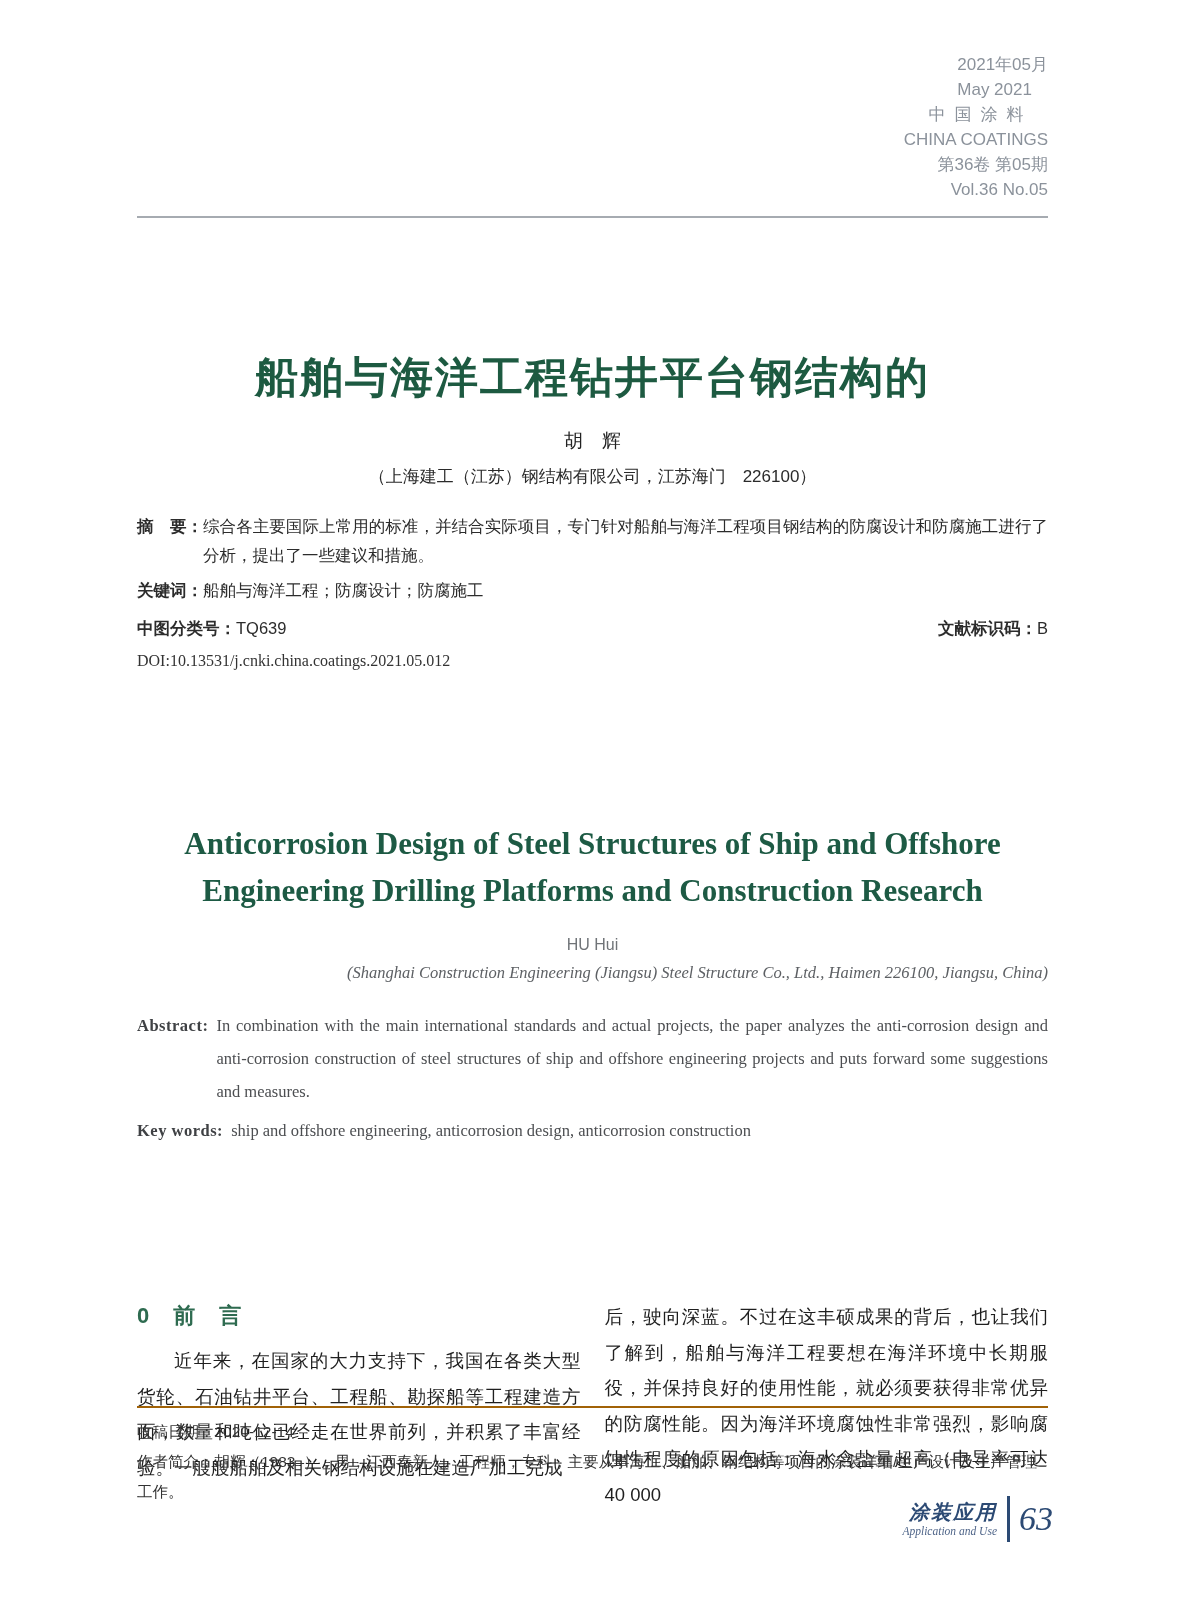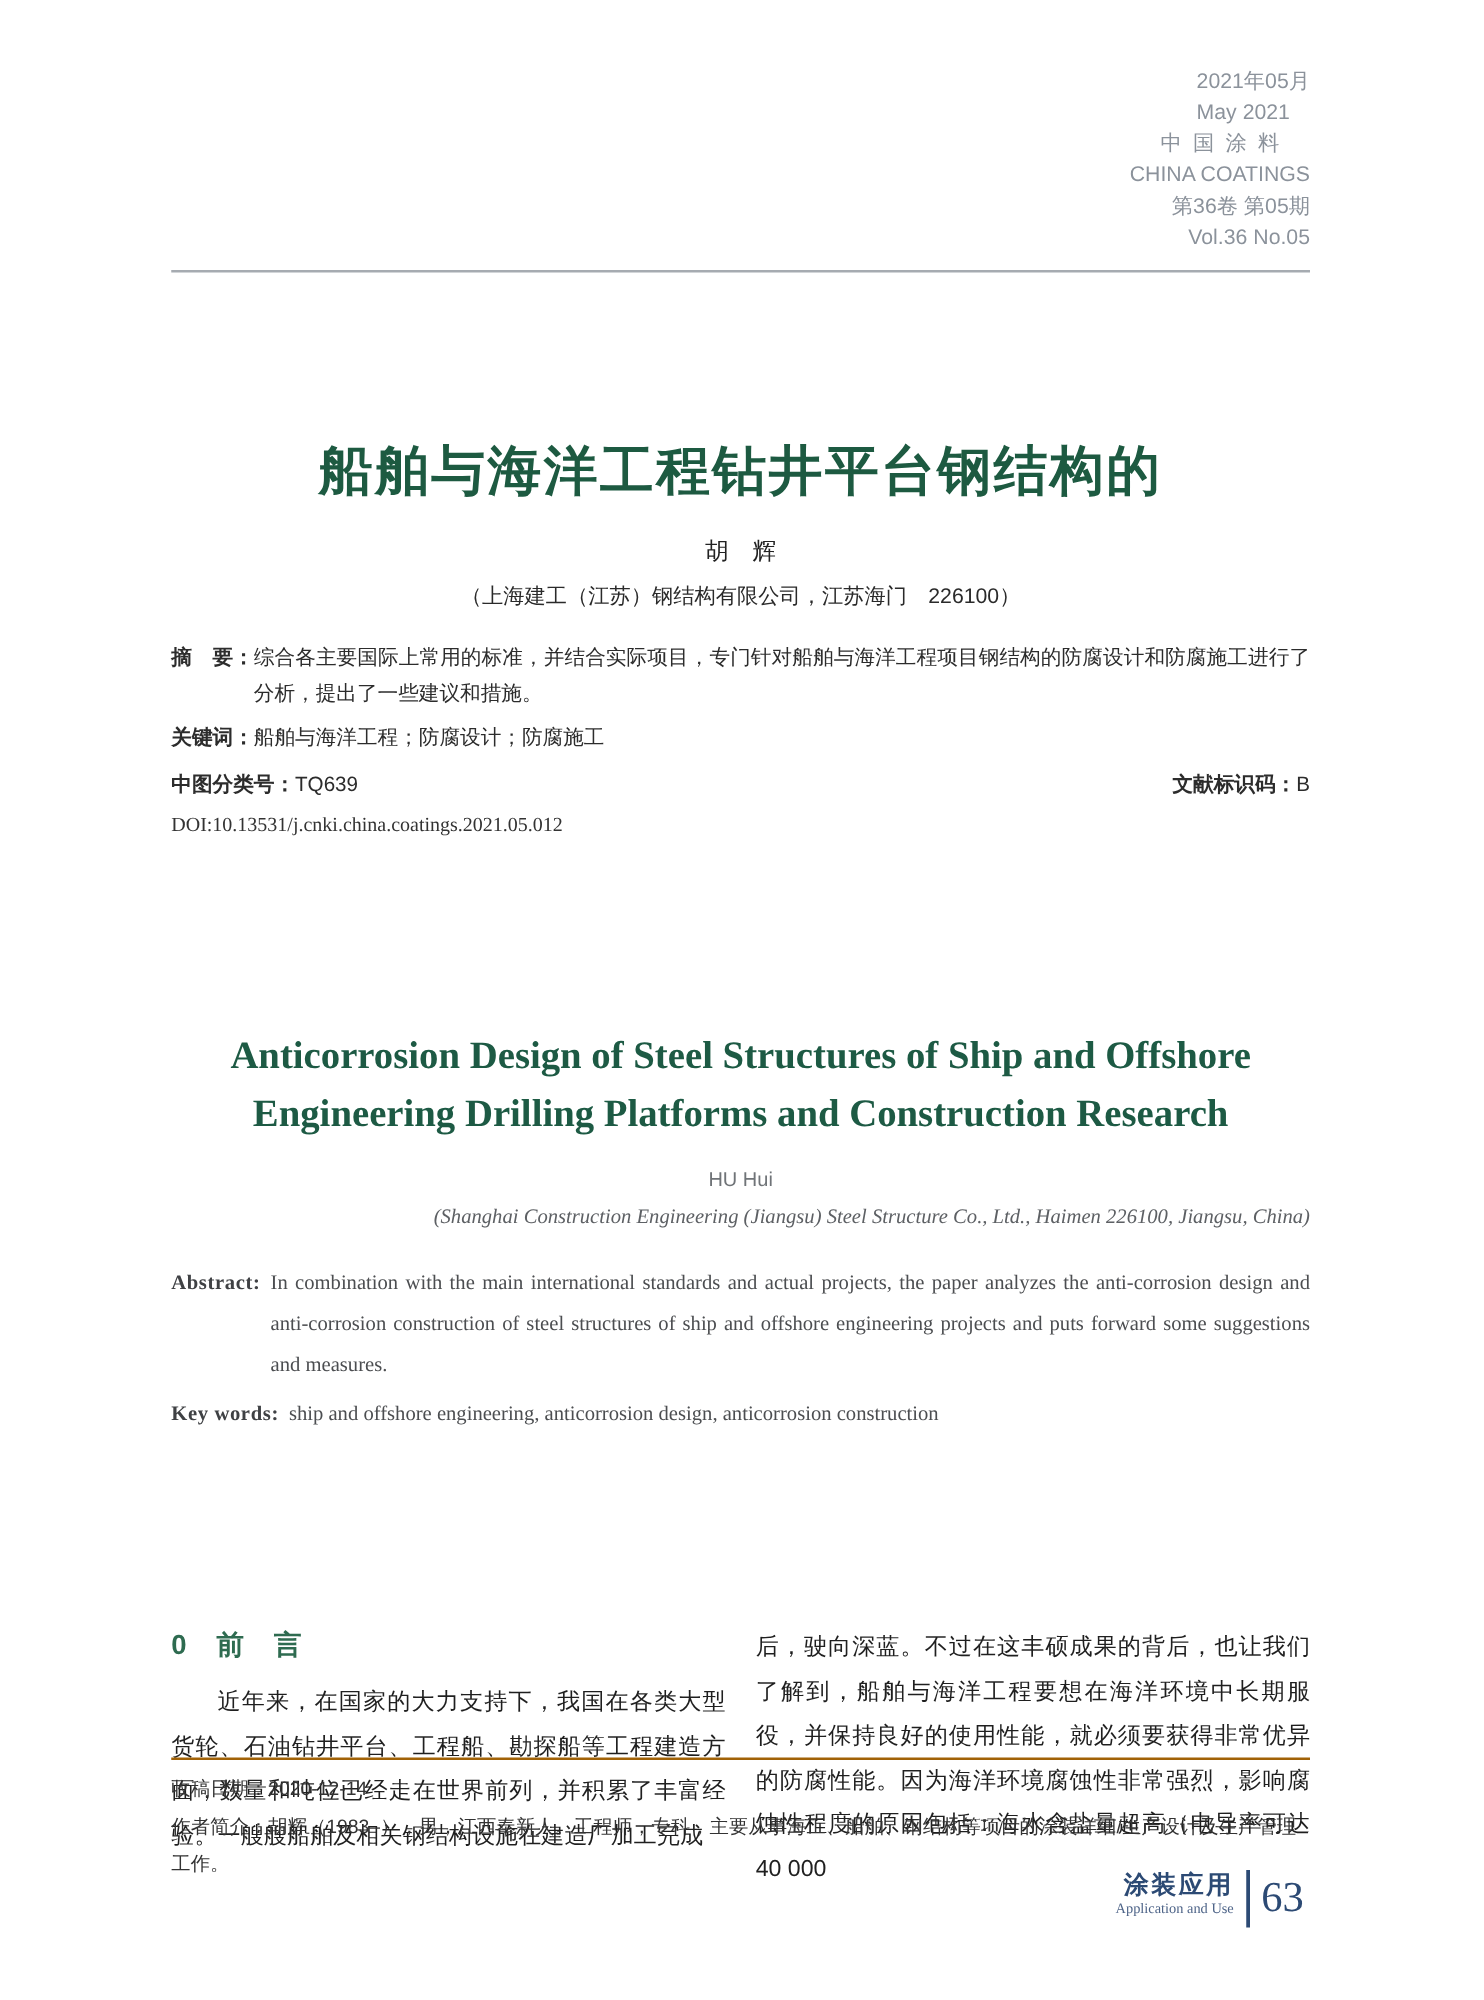--- a/index.html
+++ b/index.html
@@ -147,23 +147,25 @@
     border-top: 2px solid #a16207;
     padding-top: 9px;
     font-size: 15.5px;
     line-height: 30px;
     color: #333;
   }
 
   
   .footer-tag {
     position: absolute;
-    right: 144px;
+    right: 134px;
     top: 1496px;
     display: flex;
+    align-items: center;
+    font-style: italic;
   }
   .ft-names { text-align: right; padding-right: 10px; }
   .ft-cn {
     font-size: 20px;
     font-weight: bold;
     color: #2c4a74;
     letter-spacing: 2px;
     line-height: 24px;
   }
   .ft-en {

